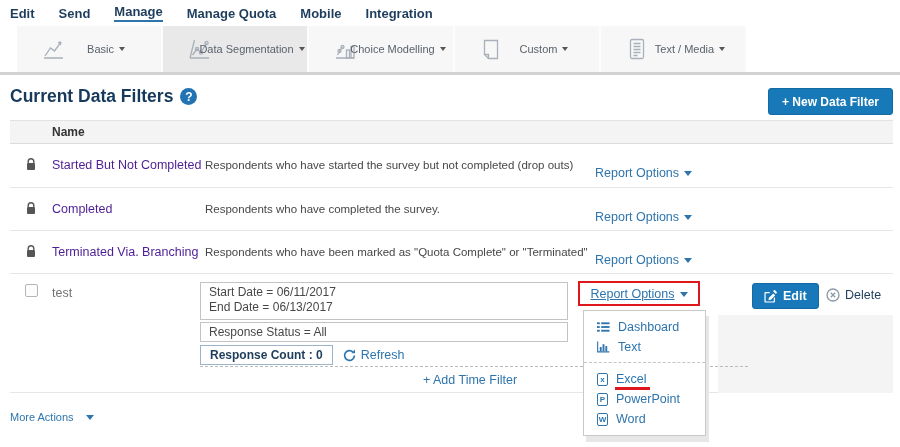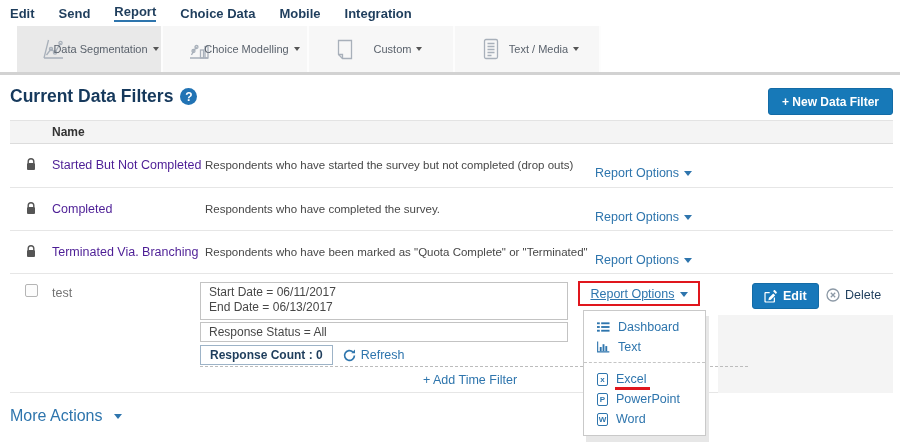--- a/index.html
+++ b/index.html
@@ -48,48 +48,59 @@
   .count-row { position:absolute; left:190px; top:71px; display:flex; align-items:center; gap:10px; z-index:2; }
   .count-box { border:1px solid #9db3c7; padding:2px 9px; font-size:12px; font-weight:bold; color:#1e3d5c; background:#fff; }
   .dashed-line { position:absolute; left:190px; width:548px; top:92px; border-top:1px dashed #bcbcbc; z-index:3; }
   .add-time { position:absolute; left:190px; right:153px; top:96px; text-align:center; z-index:2; }
   .red-box { position:absolute; left:568px; top:7px; width:122px; height:25px; border:2px solid #e0161d; display:flex; align-items:center; justify-content:center; z-index:4; }
   .red-box .link { text-decoration:underline; font-size:12.5px; }
   .btn-edit { position:absolute; left:742px; top:9px; height:26px; background:#1878ba; color:#fff; border:1px solid #136ba6; border-radius:3px; font-size:12.5px; font-weight:bold; padding:0 11px; display:flex; align-items:center; gap:6px; cursor:pointer; z-index:2; font-family:inherit; }
   .delete-link { position:absolute; left:816px; top:14px; display:flex; align-items:center; gap:5px; font-size:12.5px; color:#1e3d5c; cursor:pointer; z-index:2;text-align:center; }
 
   .more-actions { position:absolute; left:10px; top:407px; }
-  .more-actions .link { font-size:16px;gap:12px; }
+  .more-actions .link { font-size:11px;gap:12px; }
 
   
   .dropdown { position:absolute; left:583px; top:310px; width:123px; background:#fff; border:1px solid #c9c9c9; padding:6px 0; z-index:10; box-shadow:3px 6px 0 0 #e7e7e7; }
   .menu-item { height:20px; display:flex; align-items:center; gap:8px; padding-left:13px; color:#2e75ad; font-size:12.5px; cursor:pointer; }
   .menu-divider { border-top:1px dashed #c5c5c5; margin:5px 0 6px; }
   .menu-label { position:relative; }
   .red-underline { position:absolute; left:-1px; right:-3px; bottom:-4px; height:3px; background:#e0161d; }
   .file-icon { width:11px; height:13px; border:1px solid currentColor; border-radius:2px; display:flex; align-items:center; justify-content:center; font-size:8px; font-weight:bold; flex:none; }
   .mi-icon { flex:none; display:flex; align-items:center; }
 
   .lock-svg { display:block; }
 </style>
 </head>
 <body>
 
 <div class="screen">
 
   <nav class="topnav">
     <a class="navitem">Edit</a>
     <a class="navitem">Send</a>
-    <a class="navitem active">Report</a>
-    <a class="navitem">Choice Data</a>
+    <a class="navitem active">Manage</a>
+    <a class="navitem">Manage Quota</a>
     <a class="navitem">Mobile</a>
     <a class="navitem">Integration</a>
   </nav>
 
   <div class="tabbar">
+    <div class="tab">
+      <span class="tabicon">
+        <svg width="24" height="24" viewBox="0 0 24 24" fill="none" stroke="#a8b0ba" stroke-width="1.3">
+            <path d="M3 21h19M4 19l5.5-8 4 3L20 5M20 5l-3 .7M20 5l-.7 3"></path>
+          </svg>
+      </span>
+      <span class="tab-label-wrap">
+          <span>Basic</span>
+          <span class="caret" style="color:#555;"></span>
+        </span>
+    </div>
     <div class="tab active">
       <span class="tabicon">
         <svg width="24" height="24" viewBox="0 0 24 24" fill="none" stroke="#a8b0ba" stroke-width="1.3">
             <path d="M3 21h19M3 21L7.5 3M5.5 18l4.5-6 4 3.5L19.5 6"></path>
             <circle cx="10" cy="12" r="1.6"></circle>
             <circle cx="14" cy="15.5" r="1.6"></circle>
             <circle cx="19.5" cy="6" r="1.6"></circle>
           </svg>
       </span>
       <span class="tab-label-wrap">

